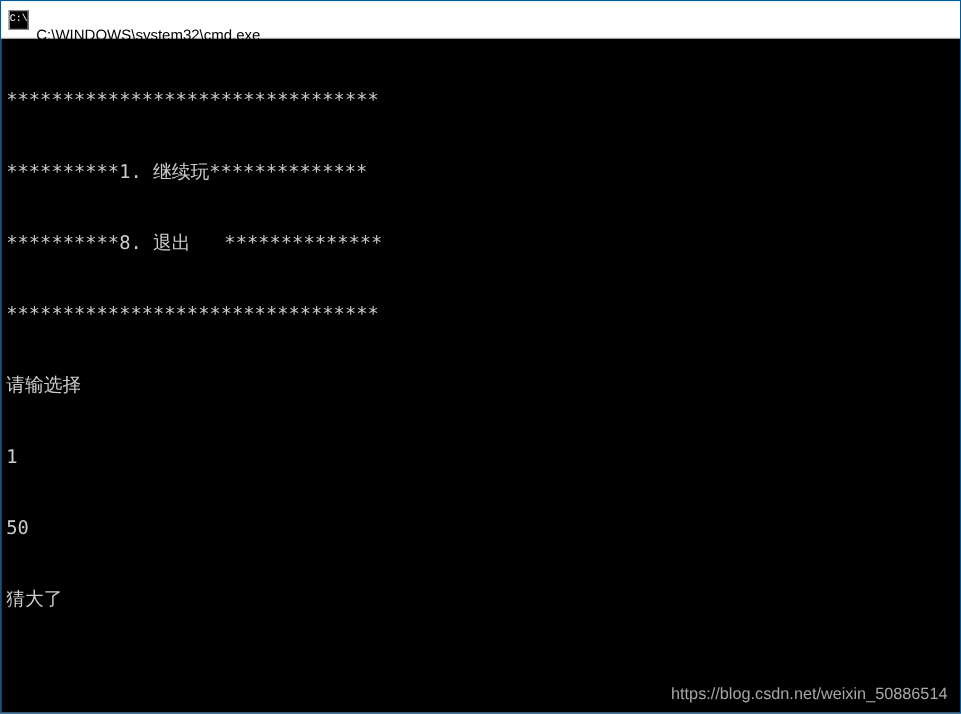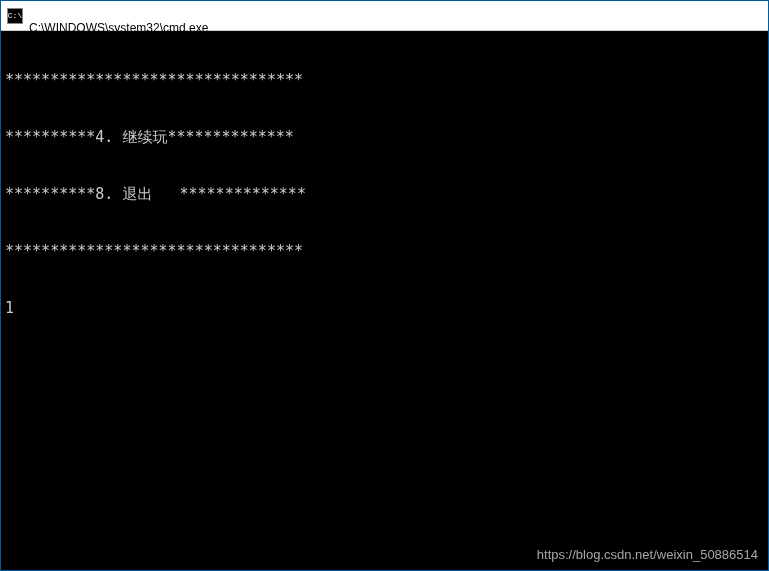--- a/index.html
+++ b/index.html
@@ -81,24 +81,27 @@
 </head>
 <body>
 
 <div class="window">
   <div class="titlebar">
     <span class="titlebar-icon">C:\</span>
     <span class="titlebar-text">C:\WINDOWS\system32\cmd.exe</span>
   </div>
   <div class="console">
     <span class="console-line">*********************************</span>
-    <span class="console-line">**********4. 继续玩**************</span>
+    <span class="console-line">**********1. 继续玩**************</span>
     <span class="console-line">**********8. 退出   **************</span>
     <span class="console-line">*********************************</span>
+    <span class="console-line">请输选择</span>
     <span class="console-line">1</span>
+    <span class="console-line">50</span>
+    <span class="console-line">猜大了</span>
     
     
     
     
     
     
     
     
     
     

